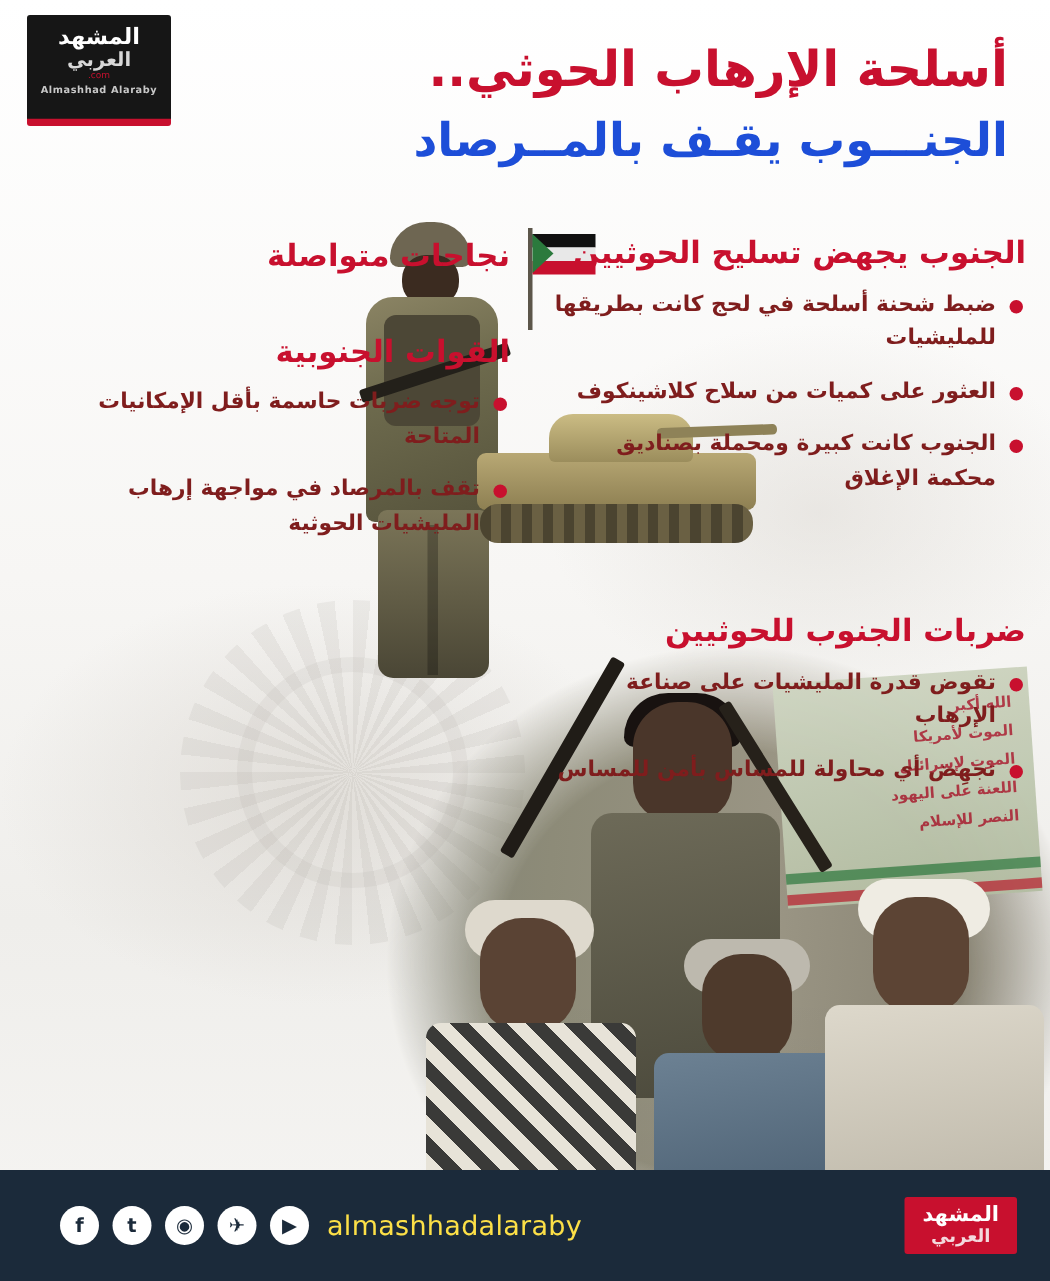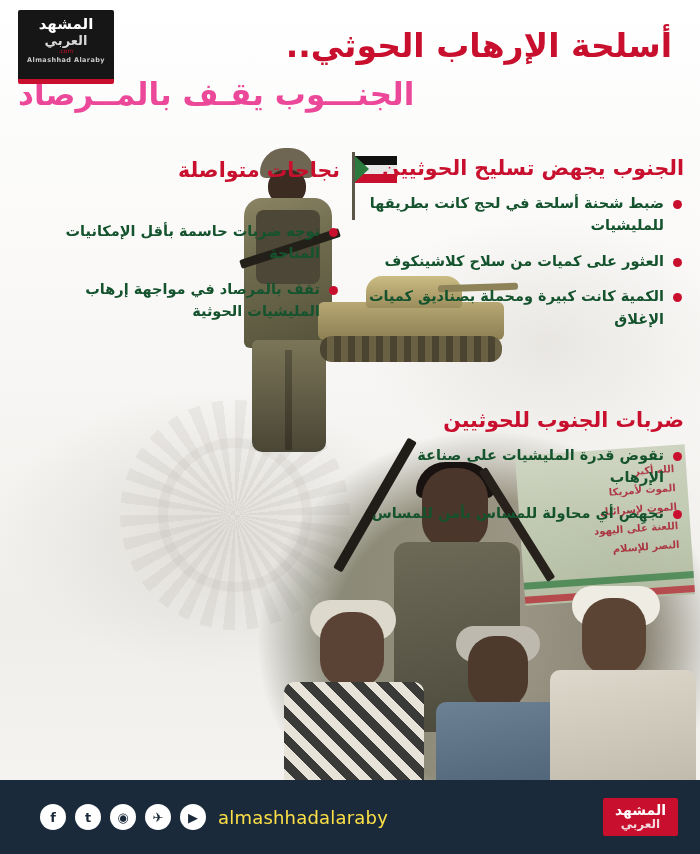--- a/index.html
+++ b/index.html
@@ -54,24 +54,24 @@
     font-size: 33px;
     font-weight: bold;
     text-align: right;
     letter-spacing: 0px;
     line-height: 1.25;
     padding-right: 4px;
     text-shadow: 0 1px 0 rgba(255,255,255,.6);
     margin-top: 11px;
   }
   .title-line2 {
-    color: #ec4899;
+    color: #1d4ed8;
     font-size: 31px;
     font-weight: bold;
-    text-align: left;
+    text-align: right;
     letter-spacing: 3px;
     margin-top: 10px;
     padding-right: 4px;
   }
   .logo-badge {
     position: absolute;
     top: 10px; left: 18px;
     width: 96px; height: 74px;
     background: #161616;
     border-bottom: 5px solid #c8102e;
@@ -115,21 +115,21 @@
     text-align: right;
     line-height: 1.6;
     margin-bottom: 14px;
     padding-right: 2px;
   }
   ul.bullets { list-style: none; margin: 0 0 16px 0; padding: 0; }
   ul.bullets li {
     position: relative;
     padding-right: 20px;
     margin-bottom: 13px;
-    color: #14532d;
+    color: #7f1d1d;
     font-size: 14.5px;
     font-weight: bold;
     line-height: 1.55;
     text-align: right;
   }
   ul.bullets li::before {
     content: "";
     position: absolute;
     right: 2px; top: 8px;
     width: 9px; height: 9px;
@@ -387,37 +387,38 @@
     </div>
   </div>
 
   <div class="columns">
 
     <div class="col col-right">
       <div class="sec-head">الجنوب يجهض تسليح الحوثيين</div>
       <ul class="bullets">
         <li>ضبط شحنة أسلحة في لحج كانت بطريقها للمليشيات</li>
         <li>العثور على كميات من سلاح كلاشينكوف</li>
-        <li>الكمية كانت كبيرة ومحملة بصناديق كميات الإغلاق</li>
+        <li>الجنوب كانت كبيرة ومحملة بصناديق محكمة الإغلاق</li>
       </ul>
 
       <div class="spacer-md"></div>
 
       <div class="sec-head">ضربات الجنوب للحوثيين</div>
       <ul class="bullets">
         <li>تقوض قدرة المليشيات على صناعة الإرهاب</li>
         <li>تجهِض أي محاولة للمساس بأمن للمساس</li>
       </ul>
     </div>
 
     <div class="col col-left">
       <div class="sec-head">نجاحات متواصلة</div>
 
       <div class="spacer-sm"></div>
 
+      <div class="sec-head">القوات الجنوبية</div>
       <ul class="bullets">
         <li>توجه ضربات حاسمة بأقل الإمكانيات المتاحة</li>
         <li>تقف بالمرصاد في مواجهة إرهاب المليشيات الحوثية</li>
       </ul>
     </div>
   </div>
 
   <div class="footer">
     <div style="display:flex;align-items:center;">
       <div class="socials">

